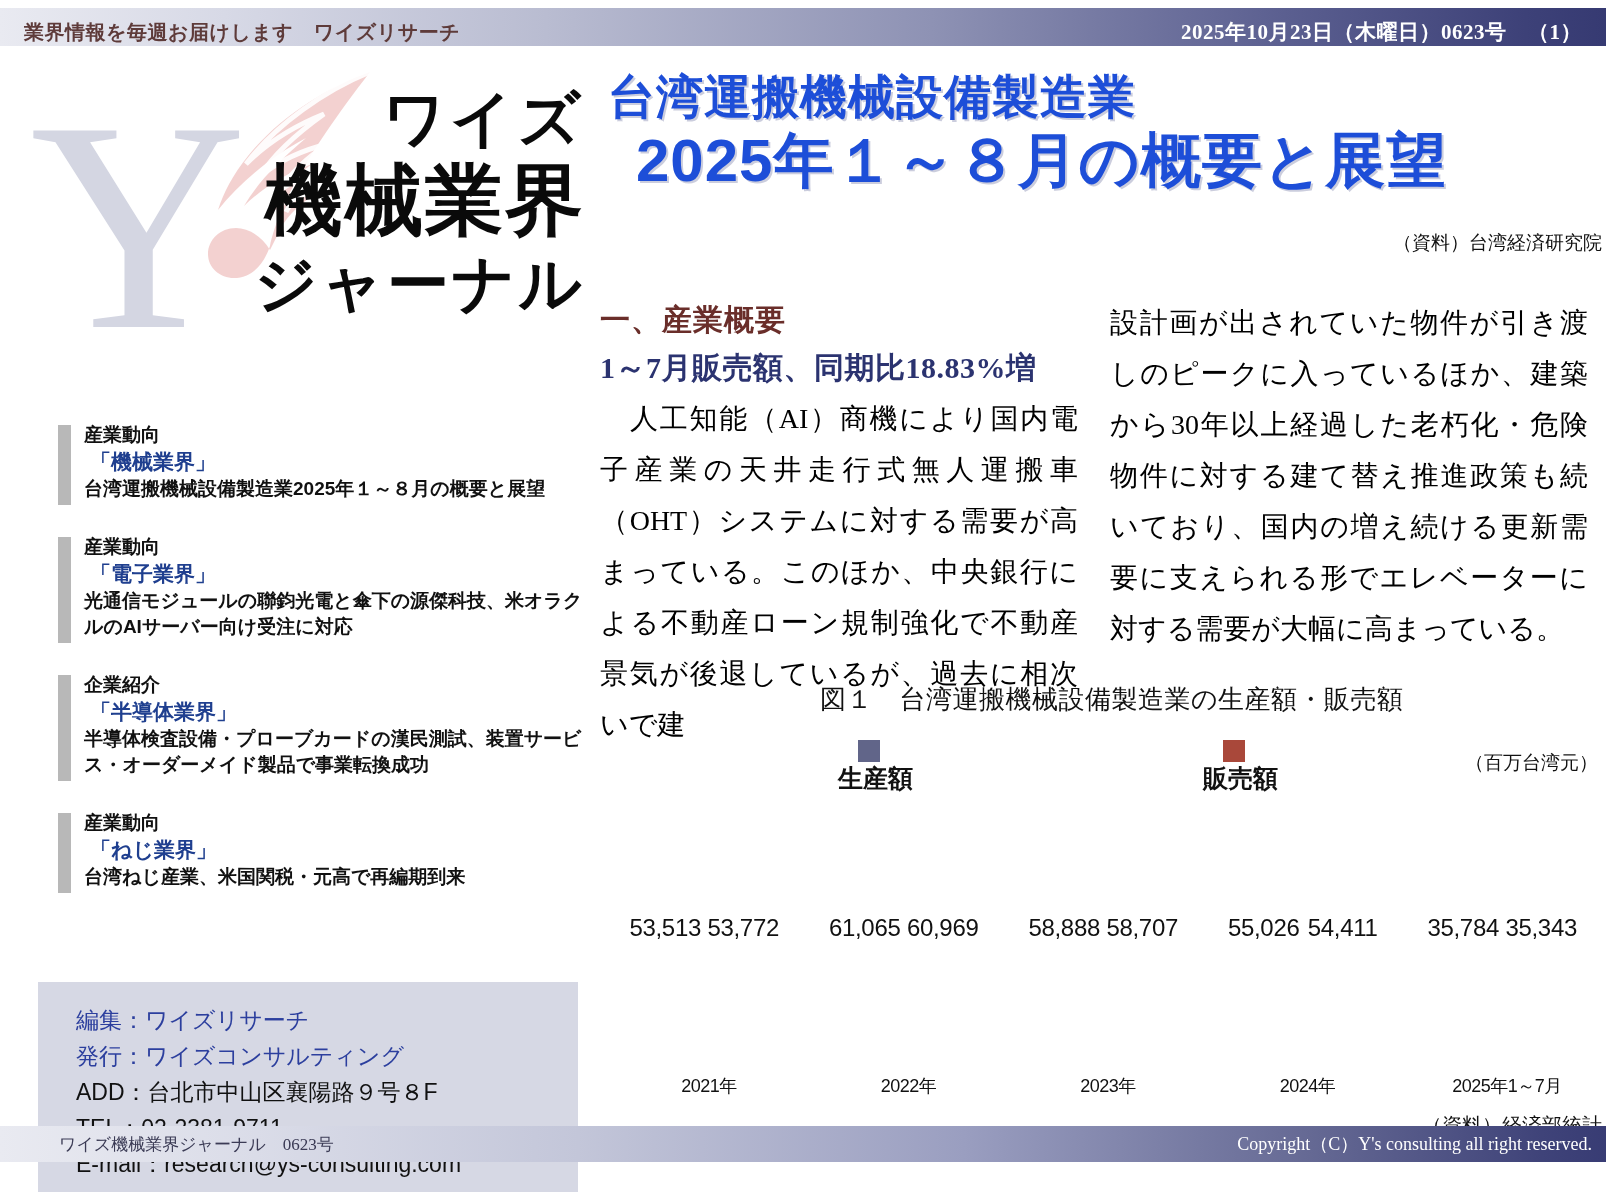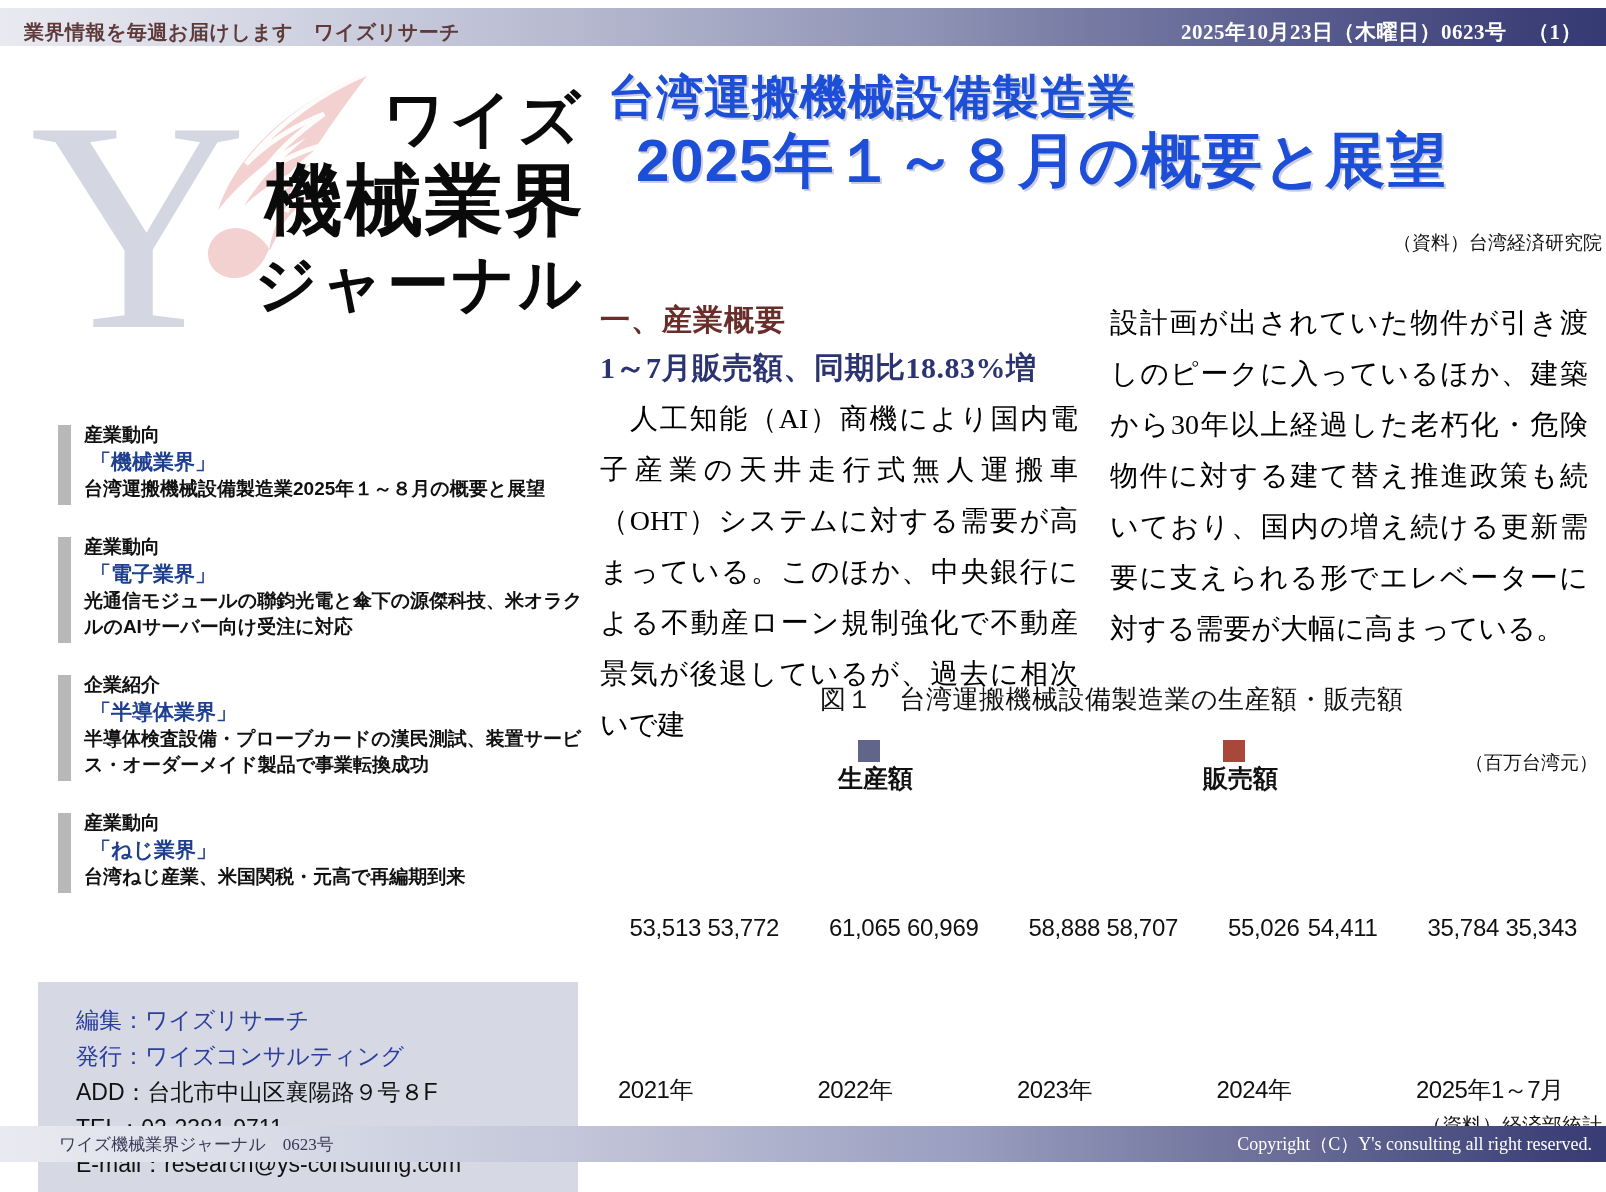--- a/index.html
+++ b/index.html
@@ -283,21 +283,22 @@
 
   .xaxis {
     position: absolute;
     left: 18px; top: 392px;
     width: 980px;
     display: flex;
     justify-content: space-between;
   }
   .xtick {
     width: 182px;
-    font-size: 24px;
+    text-align: center;
+    font-size: 18px;
     color: #111;
     white-space: nowrap;
     letter-spacing: -0.5px;
   }
   .src-chart {
     position: absolute;
     right: 4px; top: 430px;
     font-family: "Liberation Serif", serif;
     font-size: 20px;
     color: #111;

